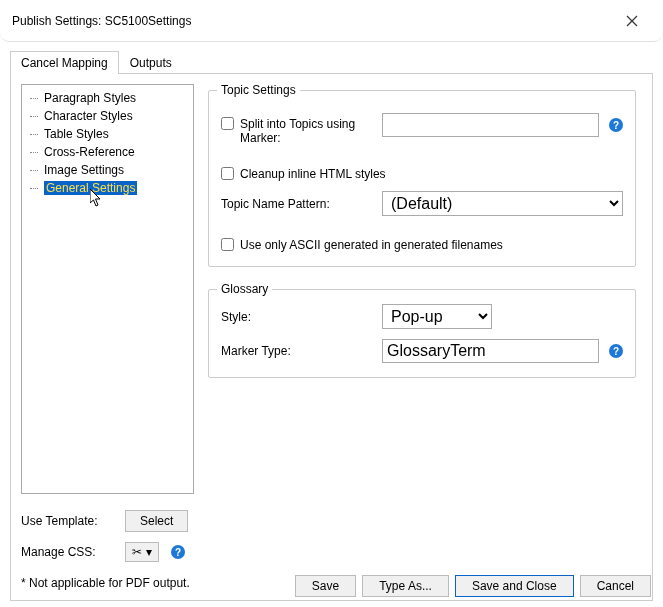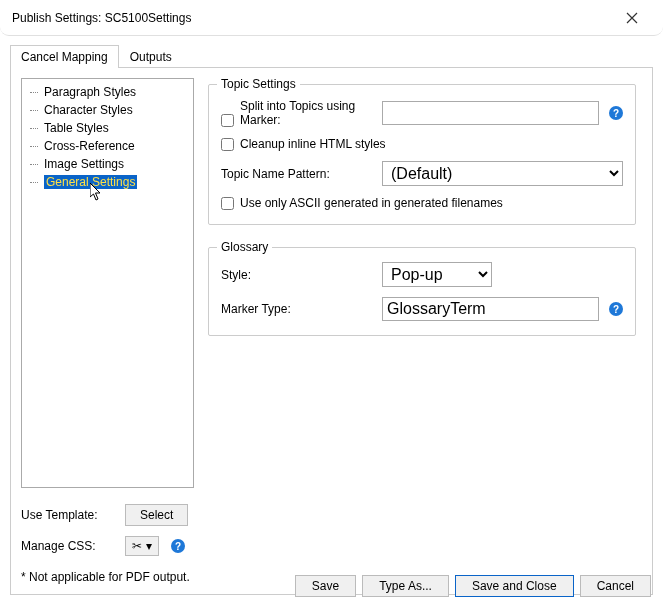--- a/index.html
+++ b/index.html
@@ -7,21 +7,21 @@
     margin: 0;
     font-family: "Segoe UI", Tahoma, sans-serif;
     font-size: 12px;
     background: #fff;
     color: #000;
     width: 663px;
     height: 607px;
     overflow: hidden;
   }
   .titlebar {
-    height: 36px;
+    height: 42px;
     display: flex;
     align-items: center;
     padding: 0 16px 0 12px;
     border-bottom: 1px solid #e0e0e0;
     border-radius: 9px;
   }
   .titlebar .title { flex: 1; }
   .titlebar .close {
     width: 30px;
     height: 30px;
@@ -156,21 +156,21 @@
     font-family: inherit;
     font-size: 16px;
     padding: 2px 4px;
     border: 1px solid #aaa;
     background: #fff;
   }
   input[type=checkbox] {
     margin: 0 4px 0 0;
     vertical-align: middle;
   }
-  .chklabel { display: flex; align-items: flex-end; gap: 2px;}
+  .chklabel { display: flex; align-items: flex-start; gap: 2px; margin-top: 12px;}
   .help {
     width: 14px;
     height: 14px;
     border-radius: 50%;
     background: #1e78d8;
     color: #fff;
     font-size: 10px;
     font-weight: bold;
     display: inline-flex;
     align-items: center;

